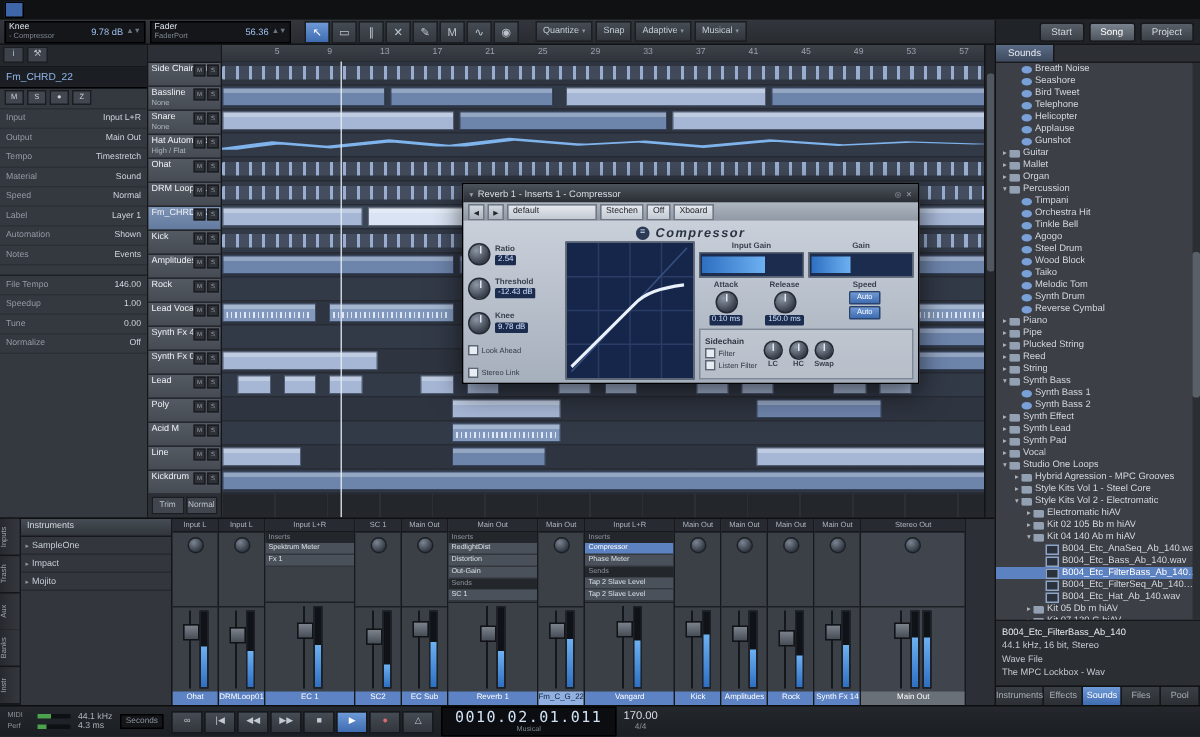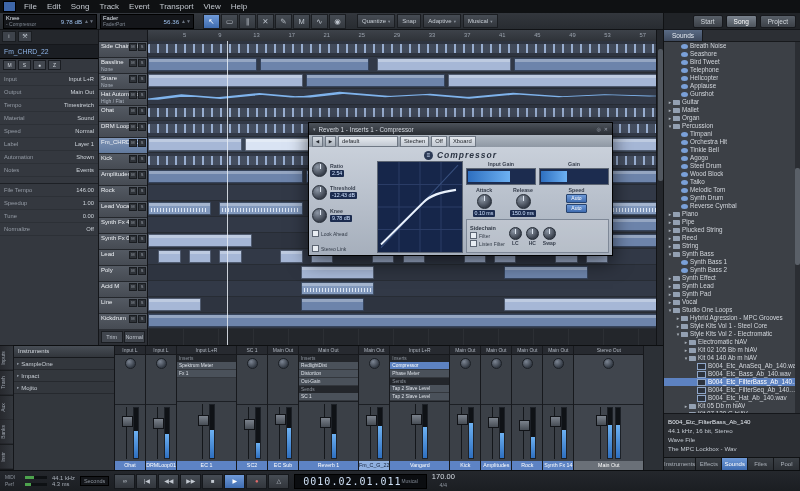--- a/index.html
+++ b/index.html
@@ -169,42 +169,32 @@
   .perf-row{display:flex;align-items:center;gap:2px;}
   .perf-lab{font-size:4.8px;color:#8d949e;width:18px;}
   .perf-bar{width:22px;height:3px;background:#0e1114;position:relative;}
   .perf-bar i{position:absolute;left:0;top:0;bottom:0;width:40%;background:#4da34d;}
   .rates{display:flex;flex-direction:column;line-height:6.5px;font-size:5.8px;color:#aab1ba;}
   .unitbox{font-size:5.5px;color:#8d949e;background:#14161a;border:1px solid #000;padding:1px 3px;}
   #trans-btns{display:flex;gap:1px;}
   .t-btn{min-width:15px;height:13px;background:linear-gradient(#464c54,#32363c);border:1px solid #15181c;font-size:6px;line-height:13px;text-align:center;color:#c3c9d1;padding:0 2px;}
   .t-btn.t-play{background:linear-gradient(#6f9ad8,#3f6cb0);color:#fff;}
   .t-btn.t-rec{color:#e06a6a;}
-  #pos-disp{display:flex;flex-direction:row;align-items:center;background:#0b0d10;border:1px solid #000;padding:1px 8px;}
+  #pos-disp{display:flex;flex-direction:column;align-items:center;background:#0b0d10;border:1px solid #000;padding:1px 8px;}
   #pos-val{font-family:"DejaVu Sans Mono",monospace;font-size:10px;line-height:11px;color:#cfe0f5;letter-spacing:1px;}
   #pos-mode{font-size:4.8px;color:#7d8591;line-height:5px;}
   .tempo{display:flex;flex-direction:column;align-items:center;line-height:8px;}
   #tempo-val{font-size:7.5px;color:#d8dee6;}
   #timesig{font-size:5.5px;color:#8d949e;}
 </style>
 </head>
 <body>
 
 <div id="menubar">
   <span class="app-ic"></span>
-  <span id="m-items" style="display:flex;">
-      <span class="menu-item">File</span>
-      <span class="menu-item">Edit</span>
-      <span class="menu-item">Song</span>
-      <span class="menu-item">Track</span>
-      <span class="menu-item">Event</span>
-      <span class="menu-item">Transport</span>
-      <span class="menu-item">View</span>
-      <span class="menu-item">Help</span>
-    </span>
 </div>
 
 <div id="topbar">
   <div class="pbox">
     <span class="pb-l">
       <span class="pb-n">Knee</span>
       <span class="pb-s">- Compressor</span>
     </span>
     <span class="pb-v">9.78 dB</span>
     <span class="pb-a">▲▼</span>

